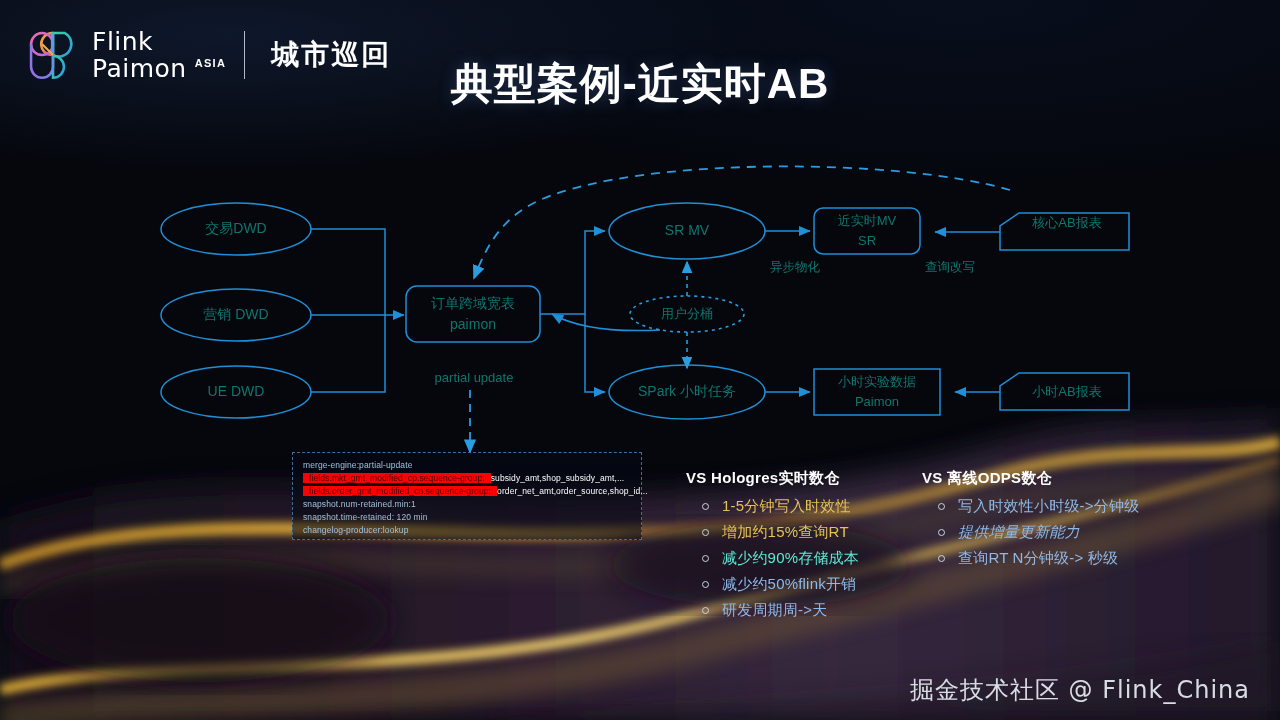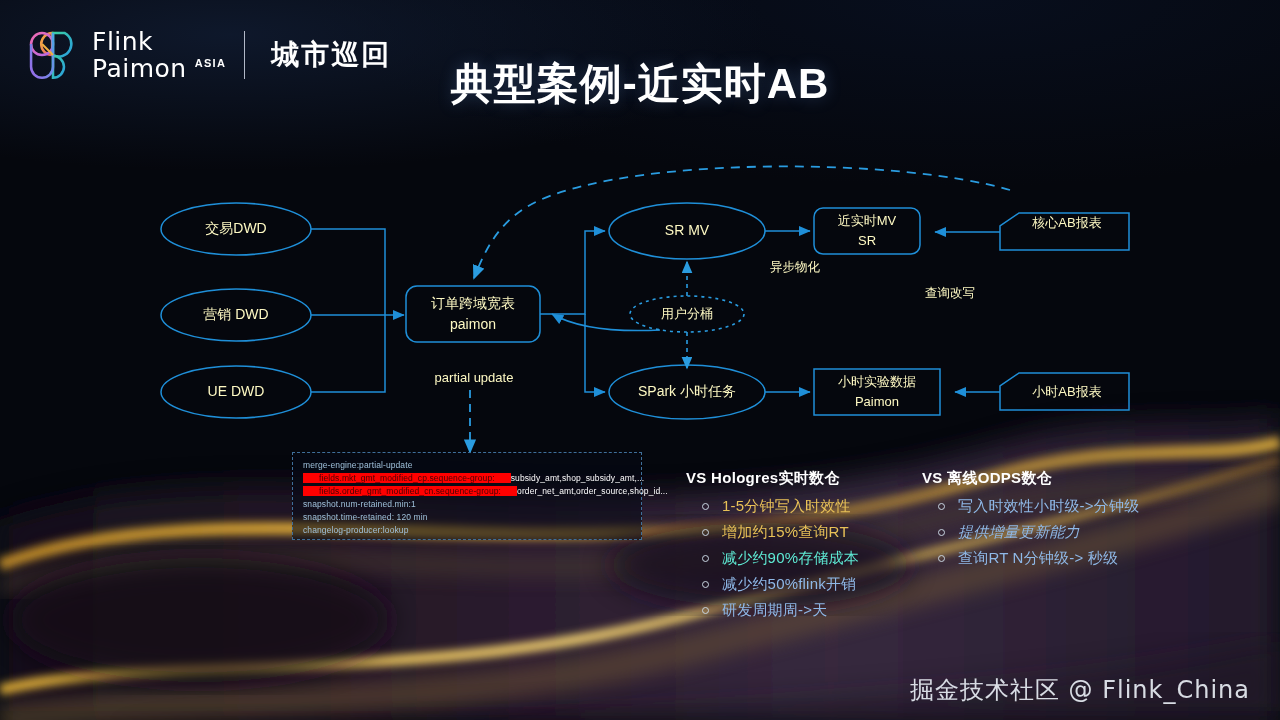--- a/index.html
+++ b/index.html
@@ -43,40 +43,40 @@
     text-align:center; font-size:42px; font-weight:700; color:#fff;
     letter-spacing:1px;
     text-shadow:0 0 16px rgba(120,170,255,.25);
   }
 
   
   #diagram { position:absolute; left:0; top:0; width:1280px; height:720px; }
 
   .node-label {
     position:absolute; display:flex; align-items:center; justify-content:center;
-    text-align:left; color:#fef9c3; pointer-events:none; line-height:1.25;
+    text-align:left; color:#0f766e; pointer-events:none; line-height:1.25;
   }
   .node-label.two { flex-direction:column; }
 
   
   #code-box {
     position:absolute; left:292px; top:452px; width:350px; height:88px;
     border:1px dashed #3f6f9a; background:rgba(5,10,22,.55);
     padding:6px 10px;
   }
   #code-box .line {
     font-family:"Liberation Sans","DejaVu Sans",sans-serif;
     font-size:8.5px; color:#9fc0da; line-height:13px; white-space:nowrap;
     letter-spacing:.1px;
   }
   #code-box .line.hl {
     position:relative;
   }
   #code-box .line.hl .mark {
-    background:#ff0000; color:#4a0000; padding:0 16px;
+    background:#ff0000; color:#4a0000; padding:0 6px;
   }
   #code-box .line.hl .rest { color:#fff; }
 
   
   .vs-col { position:absolute; }
   .vs-head {
     font-size:15px; font-weight:700; color:#ffffff; margin-bottom:9px; letter-spacing:.3px;
   }
   .vs-item { display:flex; align-items:flex-start; margin-bottom:8px; }
   .vs-bullet {
@@ -252,21 +252,21 @@
 <div class="node-label" style="left:612px; top:381px; width:150px; height:22px; font-size:14px;">SPark 小时任务</div>
 
 <div class="node-label two" style="left:814px; top:372px; width:126px; height:40px; font-size:13px;">
   <span>小时实验数据</span>
   <span style="margin-top:3px;">Paimon</span>
 </div>
 
 <div class="node-label" style="left:1005px; top:381px; width:124px; height:22px; font-size:13px;">小时AB报表</div>
 
 <div class="node-label" style="left:730px; top:259px; width:130px; height:18px; font-size:12.5px;">异步物化</div>
-<div class="node-label" style="left:890px; top:259px; width:120px; height:18px; font-size:12.5px;margin-top:26px;">查询改写</div>
+<div class="node-label" style="left:890px; top:259px; width:120px; height:18px; font-size:12.5px;">查询改写</div>
 
 <div id="code-box">
   <div class="line">merge-engine:partial-update</div>
   <div class="line hl">
     <span class="mark">fields.mkt_gmt_modified_cp.sequence-group:</span><span class="rest">subsidy_amt,shop_subsidy_amt,...</span>
   </div>
   <div class="line hl">
     <span class="mark">fields.order_gmt_modified_cn.sequence-group:</span><span class="rest">order_net_amt,order_source,shop_id...</span>
   </div>
   <div class="line">snapshot.num-retained.min:1</div>

